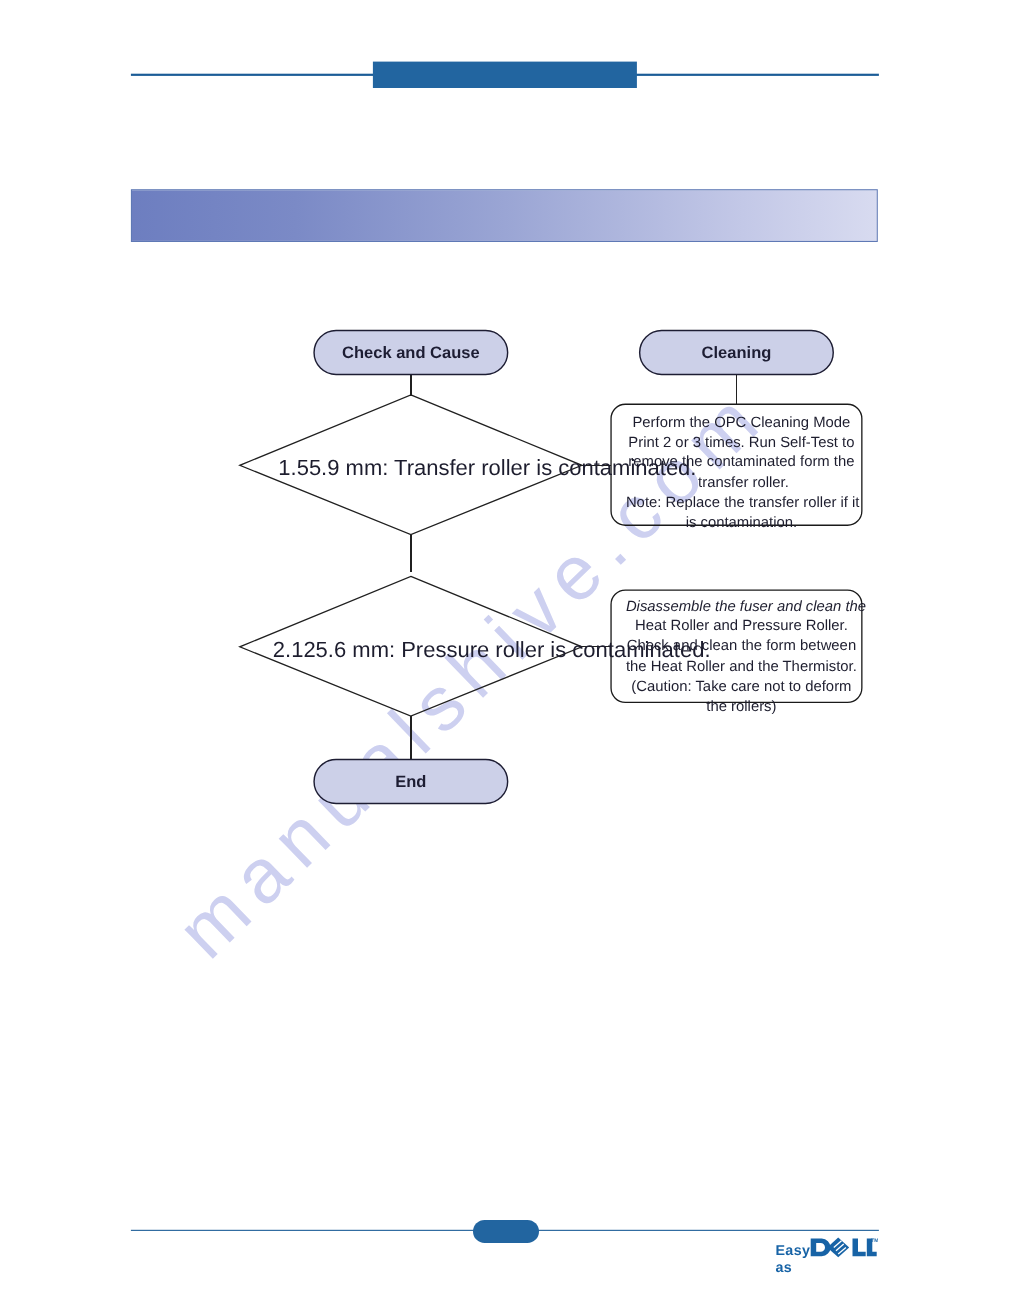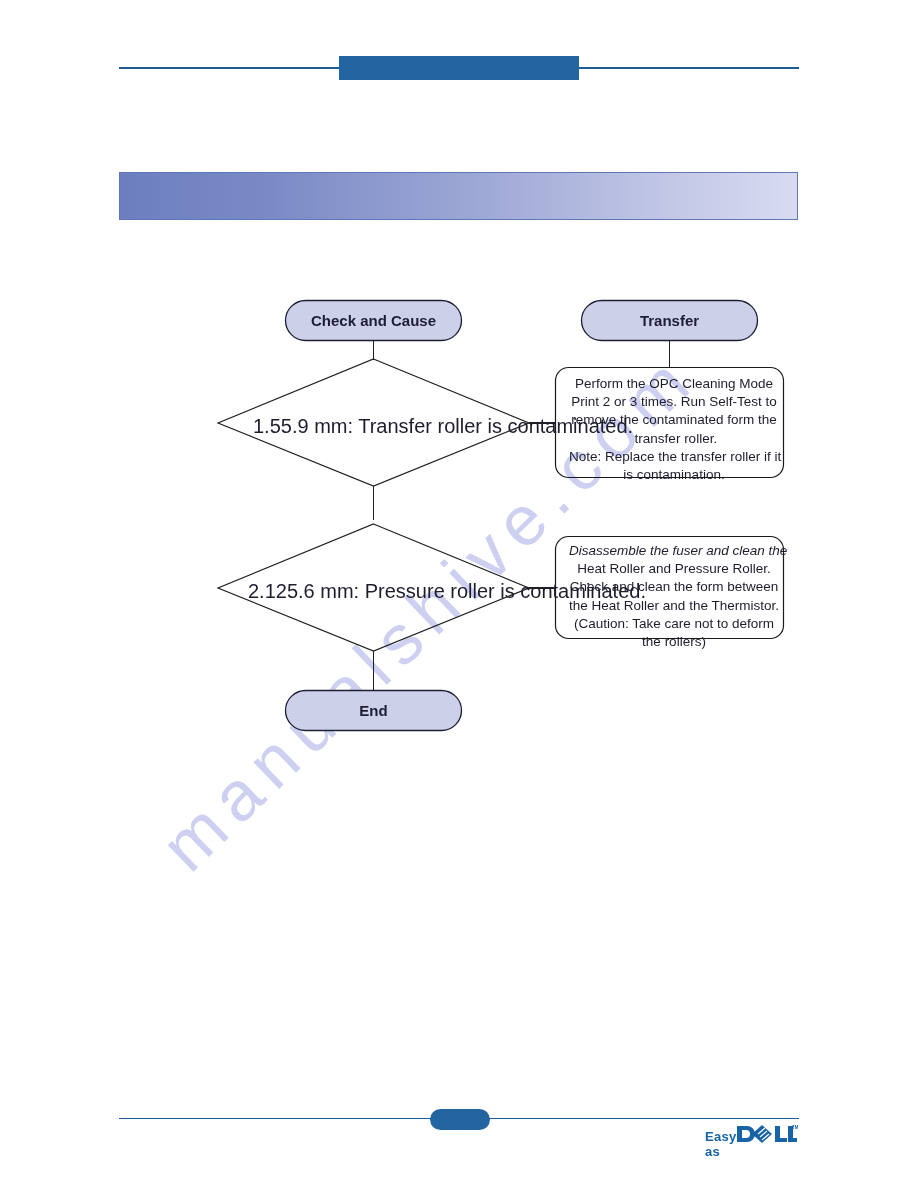--- a/index.html
+++ b/index.html
@@ -78,21 +78,21 @@
 
       <rect x="243.5" y="282.5" width="176" height="40" rx="20" ry="20" fill="#ccd0e8" stroke="#1d1d33" stroke-width="1.3"></rect>
       <rect x="539.5" y="282.5" width="176" height="40" rx="20" ry="20" fill="#ccd0e8" stroke="#1d1d33" stroke-width="1.3"></rect>
       <rect x="243.5" y="672.5" width="176" height="40" rx="20" ry="20" fill="#ccd0e8" stroke="#1d1d33" stroke-width="1.3"></rect>
 
       <rect x="513.5" y="349.5" width="228" height="110" rx="13" ry="13" fill="none" stroke="#1a1a1a" stroke-width="1.2"></rect>
       <rect x="513.5" y="518.5" width="228" height="102" rx="13" ry="13" fill="none" stroke="#1a1a1a" stroke-width="1.2"></rect>
     </svg>
 
     <div class="pill-text" style="left:243px;top:294px;width:177px">Check and Cause</div>
-    <div class="pill-text" style="left:539px;top:294px;width:177px">Transfer</div>
+    <div class="pill-text" style="left:539px;top:294px;width:177px">Cleaning</div>
     <div class="pill-text" style="left:243px;top:684px;width:177px">End</div>
 
     <div class="node-text" style="left:211px;top:397px">1.55.9 mm: Transfer roller is contaminated.</div>
     <div class="node-text" style="left:206px;top:562px">2.125.6 mm: Pressure roller is contaminated.</div>
 
     <div class="box-text" style="left:527px;top:357px;width:210px">
         <div style="white-space: pre;">Perform the OPC Cleaning Mode</div>
         <div style="white-space: pre;">Print 2 or 3 times. Run Self-Test to</div>
         <div style="white-space: pre;">remove the contaminated form the</div>
         <div style="white-space: pre;"> transfer roller.</div>

